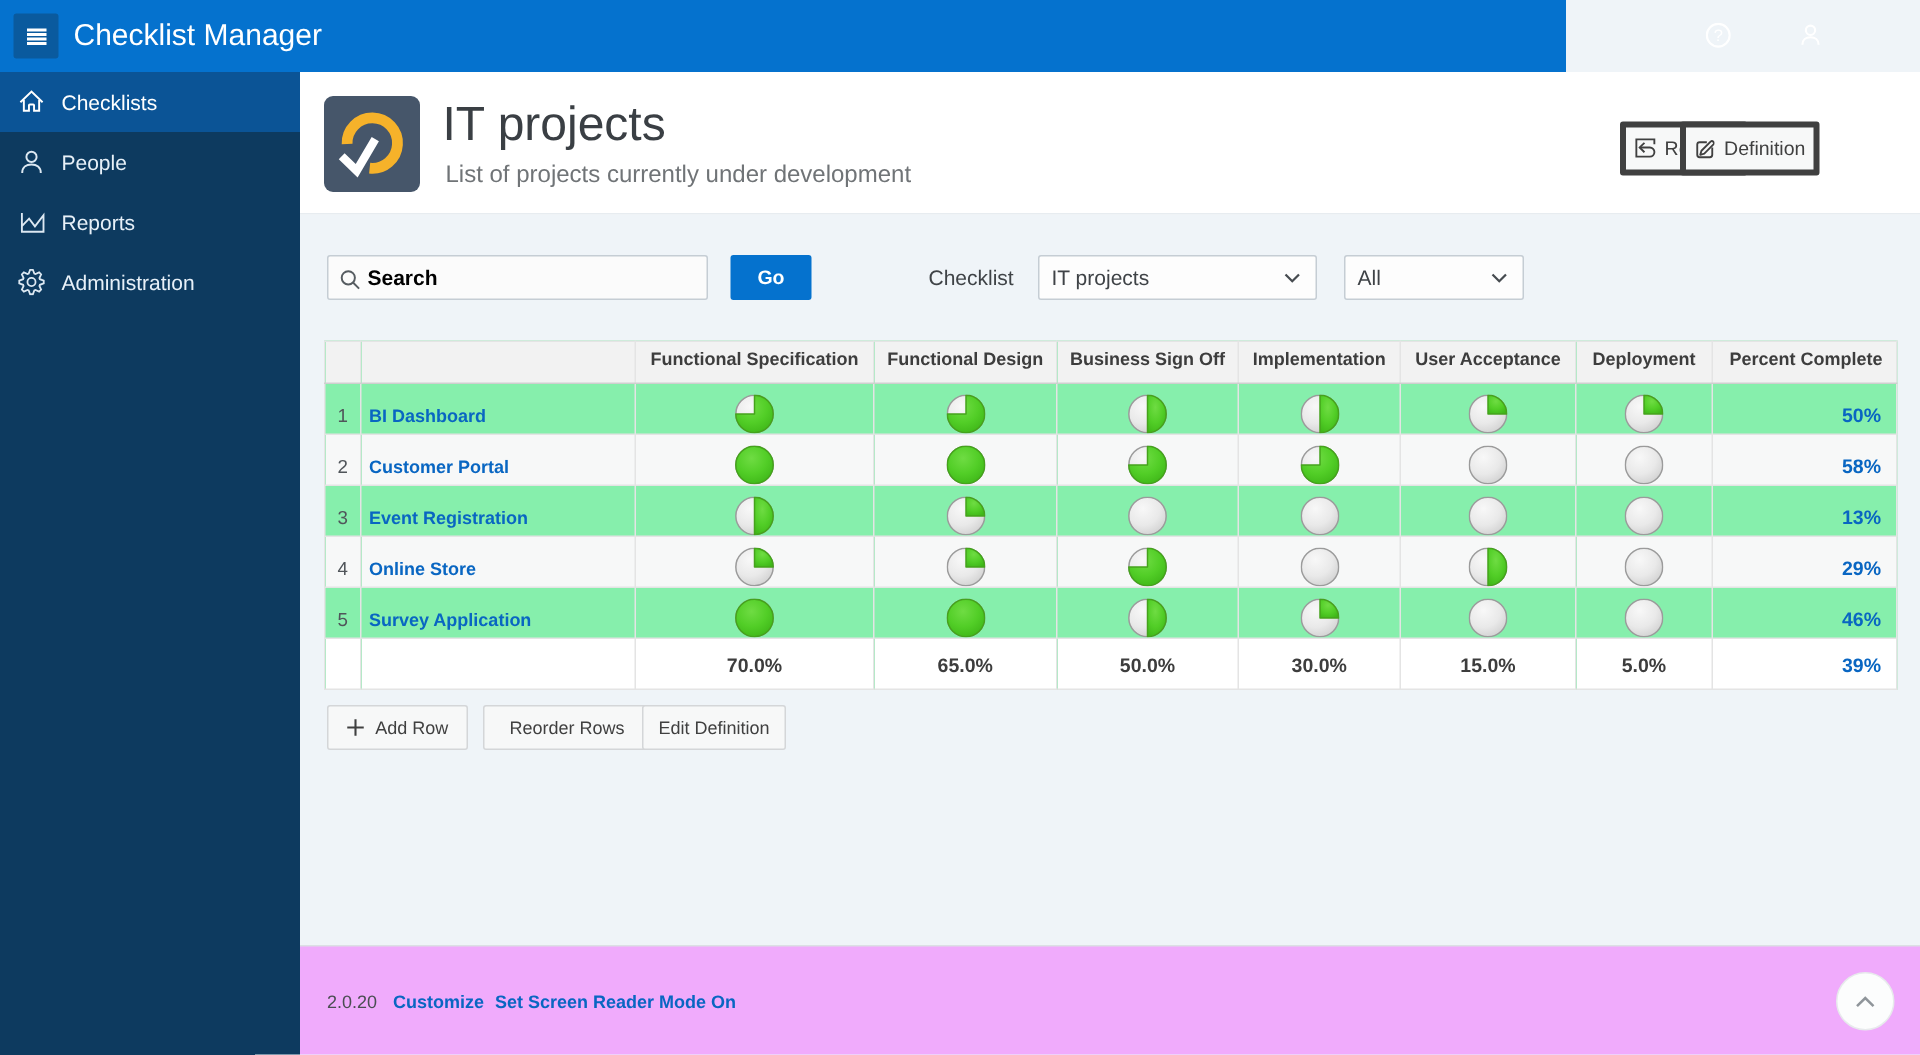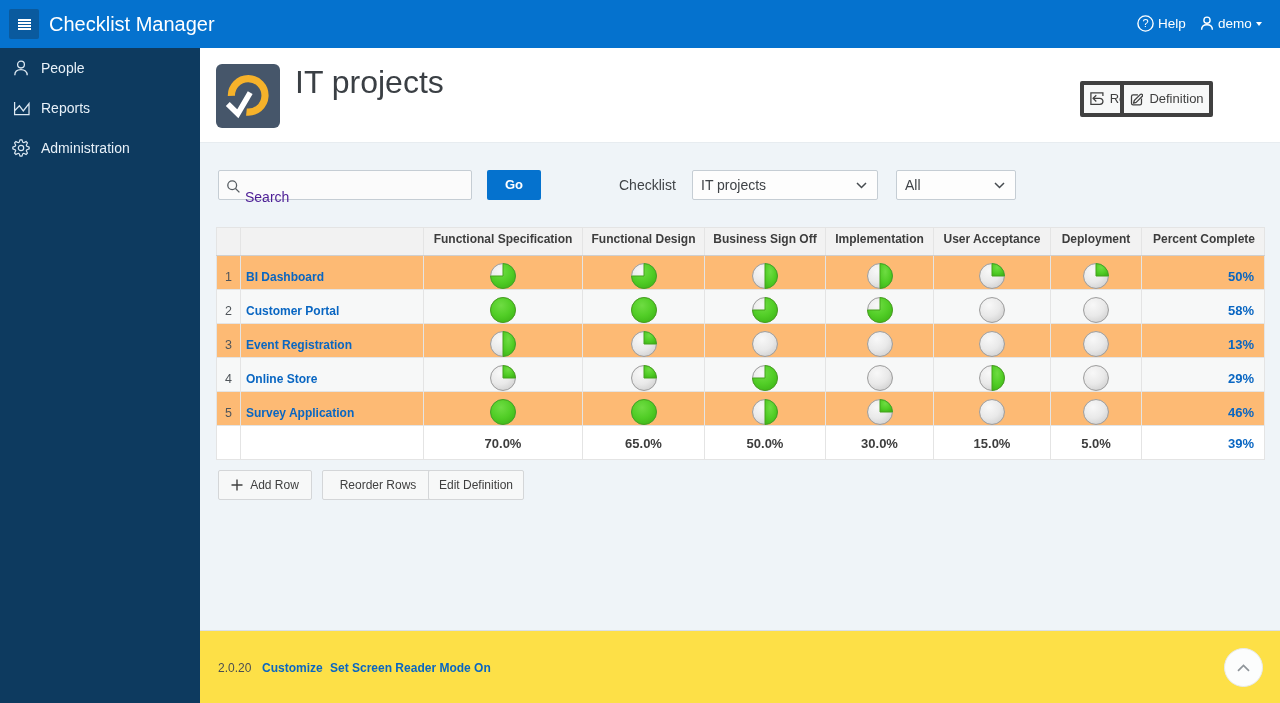--- a/index.html
+++ b/index.html
@@ -1,20 +1,20 @@
 <!DOCTYPE html>
 <html><head><meta charset="utf-8">
 <style>
 * { margin:0; padding:0; box-sizing:border-box; }
 html,body { width:1280px; height:703px; overflow:hidden;
   font-family:"Liberation Sans", sans-serif; background:#eff4f8; }
 a { color:#0966c2; text-decoration:none;font-weight:bold; }
 
 
-.topbar { position:absolute; left:0; top:0; width:1280px; height:48px; background:#0572ce; }
+.topbar { position:absolute; left:0; top:0; width:1044px; height:48px; background:#0572ce; }
 .burger { position:absolute; left:9px; top:9px; width:30px; height:30px; background:#0a5a9e;
   border-radius:2px; }
 .burger span { position:absolute; left:8.5px; width:13px; height:1.7px; background:#fff; }
 .appname { position:absolute; left:49px; top:13px; font-size:20px; color:#fff; font-weight:400; }
 .tr-item { position:absolute; top:0; height:48px; line-height:48px; color:#fff; font-size:13.5px; }
 
 
 .sidenav { position:absolute; left:0; top:48px; width:200px; height:655px; background:#0d3a5f; }
 .nav-item { position:relative; height:40px; line-height:40px; color:#e7f0f8; font-size:14px; }
 .nav-item.active { background:#0b5496; color:#fff; }
@@ -31,32 +31,32 @@
 .psub { position:absolute; left:97px; top:60px; font-size:16px; color:#707477; }
 .btn { position:absolute; height:36px; background:#f7f8f8; border:4px solid #404040;
   border-radius:2px; font-size:13px; color:#404040; text-align:center; line-height:28px; }
 .btn svg { vertical-align:-3px; margin-right:6px; }
 
 .body { position:absolute; left:0; top:96px; width:1080px; height:486px; background:#eff4f8; }
 
 
 .srch { position:absolute; left:18px; top:26px; width:254px; height:30px; background:#fbfbfb;
   border:1px solid #c5cdd4; border-radius:2px; }
-.srch .ph { position:absolute; left:26px; top:18px; font-size:14px; color:#4c1d95; }
+.srch .ph { position:absolute; left:26px; top:6px; font-size:14px; color:#000000;font-weight:bold; }
 .srch svg { position:absolute; left:7px; top:8px; }
 .gobtn { position:absolute; left:287px; top:26px; width:54px; height:30px; background:#0572ce;
   border-radius:2px; color:#fff; font-size:13px; font-weight:bold; text-align:center; line-height:30px; }
 .flabel { position:absolute; top:33px; font-size:14px; color:#3f4347; }
 .sel { position:absolute; top:26px; height:30px; background:#fdfdfd; border:1px solid #c5cdd4;
   border-radius:2px; font-size:14px; color:#3f4347; line-height:28px; padding-left:8px; }
 .sel .chev { position:absolute; right:10px; top:11px; }
 
 
 .rpt { position:absolute; left:16px; top:83px; border-collapse:collapse; table-layout:fixed;
-  background:#fdba74; border:1px solid #d5d9dc; }
+  background:#86efac; border:1px solid #d5d9dc; }
 .rpt th, .rpt td { border:1px solid #e4e4e4; overflow:hidden; white-space:nowrap; }
 .rpt tr.hdr th { height:28px; padding-bottom:5px; background:#f2f2f2; border-bottom:1px solid #cfcfcf;
   font-size:12px; color:#3d3d3d; font-weight:bold; text-align:center; }
 .rpt tr.hdr th.pc { text-align:right; padding-right:9px; }
 .rpt td { height:26px; padding-top:8px; text-align:center; }
 .rpt tr.alt td { background:#f7f8f8; }
 .rpt td.num { font-size:12.5px; color:#50555a; }
 .rpt td.name { text-align:left; padding-left:5px; font-size:12px; }
 .rpt td.name a { font-weight:bold; }
 .rpt td.pie { padding-top:7px; height:26px; }
@@ -64,21 +64,21 @@
 .rpt td.pcv { text-align:right; padding-right:10px; font-size:13px; }
 .rpt td.pcv a { font-weight:bold; }
 .rpt tr.tot td { background:#fff; border-top:1px solid #d9d9d9; font-size:13px;
   font-weight:bold; color:#3d3d3d; height:34px; padding-top:2px; }
 
 
 .btn2 { position:absolute; top:326px; height:30px; background:#f7f8f8; border:1px solid #d4d6d8;
   border-radius:2px; font-size:12px; color:#404040; text-align:center; line-height:28px; }
 
 
-.pfoot { position:absolute; left:0; top:582px; width:1080px; height:73px; background:#fde047;
+.pfoot { position:absolute; left:0; top:582px; width:1080px; height:73px; background:#f0abfc;
   border-top:1px solid #dbe0e4; font-size:12px; color:#4a4e52; }
 .pfoot a { font-size:12px; }
 .totop { position:absolute; right:17px; top:17px; width:39px; height:39px; border-radius:50%;
   background:#fcfdfd; border:1px solid #e7eaec; }
 </style></head>
 <body>
 <svg width="0" height="0" style="position:absolute">
 <defs>
 <radialGradient id="gg" cx="38%" cy="30%" r="75%">
 <stop offset="0%" stop-color="#f8f8f8"></stop>
@@ -107,20 +107,27 @@
         <text x="8.5" y="12.2" font-size="11" fill="#fff" text-anchor="middle" font-family="Liberation Sans">?</text>
       </svg>Help</div>
   <div class="tr-item" style="left:1199px">
     <svg width="16" height="17" viewBox="0 0 16 17" style="vertical-align:-4px;margin-right:3px">
         <circle cx="8" cy="5.2" r="3.1" fill="none" stroke="#fff" stroke-width="1.4"></circle>
         <path d="M2.6,14.8 c0-3.4 2.4-5 5.4-5 s5.4,1.6 5.4,5" fill="none" stroke="#fff" stroke-width="1.4"></path>
       </svg>demo<span style="display:inline-block;margin-left:4px;width:0;height:0;border-left:3.6px solid transparent;border-right:3.6px solid transparent;border-top:4.6px solid #fff;vertical-align:2px"></span></div>
 </div>
 
 <div class="sidenav">
+  <div class="nav-item active">
+    <svg width="18" height="18" viewBox="0 0 18 18" fill="none" stroke="#fff" stroke-width="1.3">
+        <path d="M1.6,9.2 L9,2 L16.4,9.2"></path>
+        <path d="M3.9,7.6 V14.8 H7.3 V11.3 Q7.3,10.7 7.9,10.7 H10.1 Q10.7,10.7 10.7,11.3 V14.8 H14.1 V7.6"></path>
+      </svg>
+    <span class="lbl">Checklists</span>
+    </div>
   <div class="nav-item">
     <svg width="18" height="18" viewBox="0 0 18 18" fill="none" stroke="#dce8f2" stroke-width="1.3">
         <circle cx="9" cy="5.6" r="3.4"></circle>
         <path d="M2.8,16.3 c0-3.8 2.7-5.6 6.2-5.6 s6.2,1.8 6.2,5.6"></path>
       </svg>
     <span class="lbl">People</span>
     </div>
   <div class="nav-item">
     <svg width="18" height="18" viewBox="0 0 18 18" fill="none" stroke="#dce8f2" stroke-width="1.25">
         <path d="M2.6,3 V15.5 H17 V4.5 L11.3,11.9 L7.4,6.8 L2.6,11.8"></path>
@@ -140,20 +147,21 @@
   <div class="pagehead">
     <div class="appicon">
       <svg width="64" height="64" viewBox="0 0 64 64">
         <g fill="none">
           <path d="M 15.41,31.99 A 16.8,16.8 0 1 1 30.44,48.11" stroke="#f6b22a" stroke-width="7.2" stroke-linecap="butt"></path>
           <path d="M11.8,40.1 L21.8,49.8 L34.2,28.7" stroke="#fff" stroke-width="5.6" stroke-linecap="butt" stroke-linejoin="miter"></path>
         </g>
       </svg>
     </div>
     <div class="ptitle">IT projects</div>
+    <div class="psub">List of projects currently under development</div>
     <div class="btn" style="left:880px;top:33px;width:85px">
       <svg width="14" height="14" viewBox="0 0 14 14" fill="none" stroke="#404040" stroke-width="1.25">
           <path d="M3.2,6.3 H9.9 A3.05,3.05 0 0 1 9.9,12.4 H0.9 V0.9 H12.9 V4.1"></path>
           <path d="M6.3,3.2 L3.1,6.3 L6.3,9.5"></path>
         </svg>Refresh</div>
     <div class="btn" style="left:920px;top:33px;width:93px">
       <svg width="14" height="14" viewBox="0 0 14 14" fill="none" stroke="#404040" stroke-width="1.25">
           <path d="M8.9,2.8 H4.1 A1.6,1.6 0 0 0 2.5,4.4 V11.2 A1.6,1.6 0 0 0 4.1,12.8 H10.9 A1.6,1.6 0 0 0 12.5,11.2 V6.4"></path>
           <path d="M4.5,11.2 L5.3,8.5 L11.4,2.4 A1.35,1.35 0 0 1 13.3,4.3 L7.2,10.4 Z" stroke-linejoin="round"></path>
         </svg>Definition</div>

